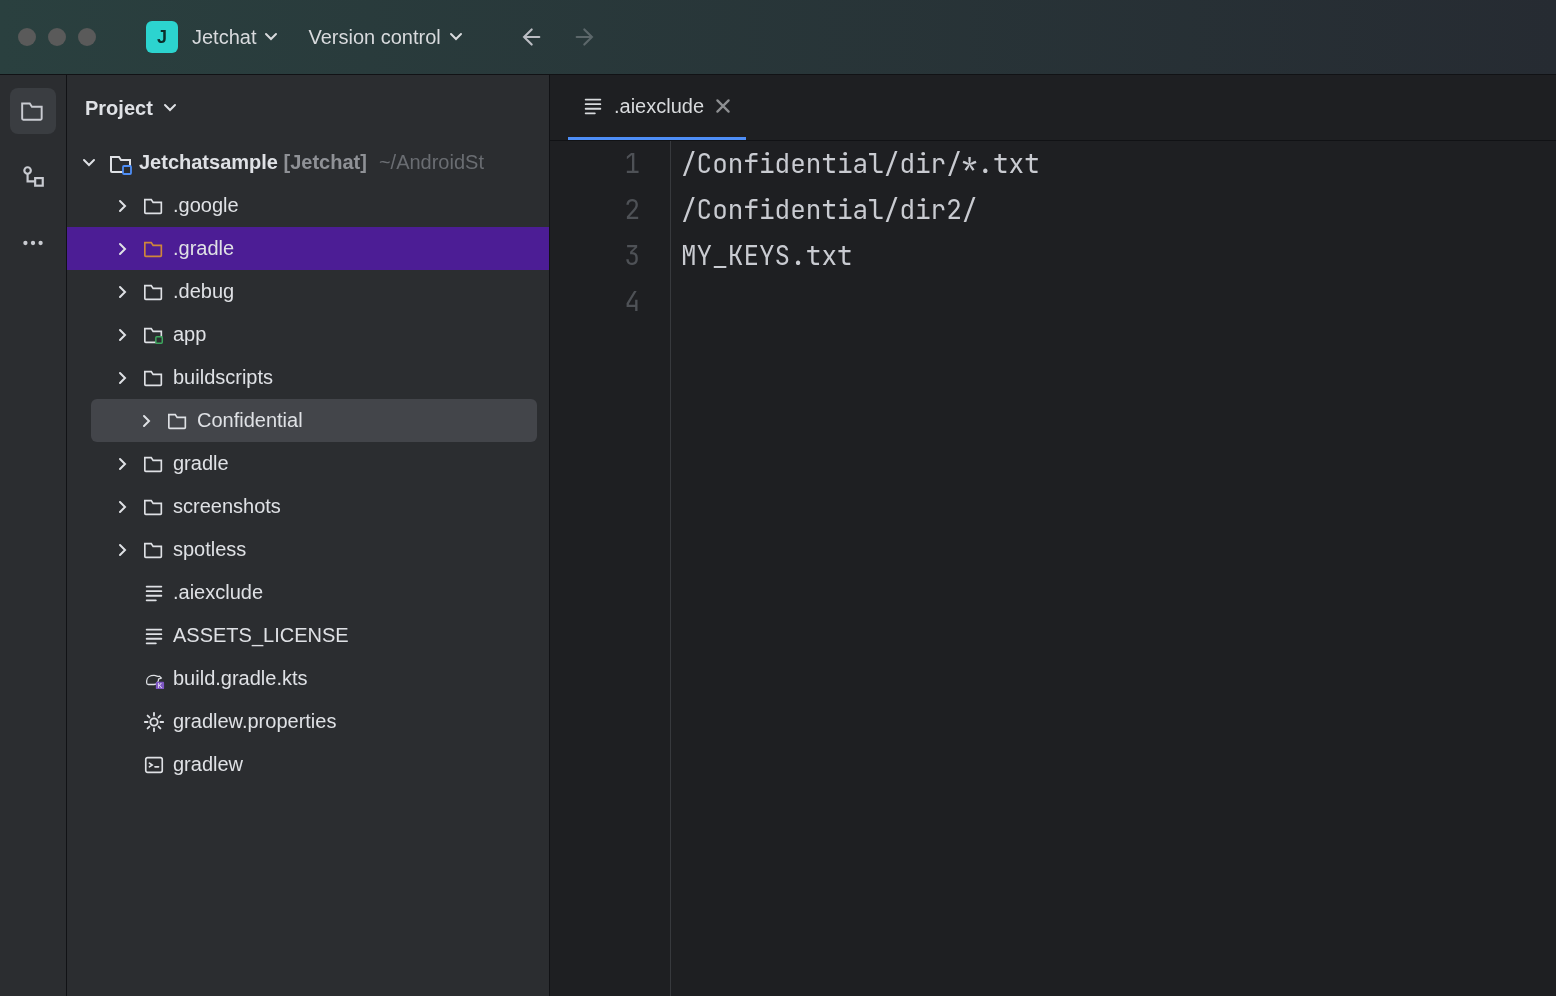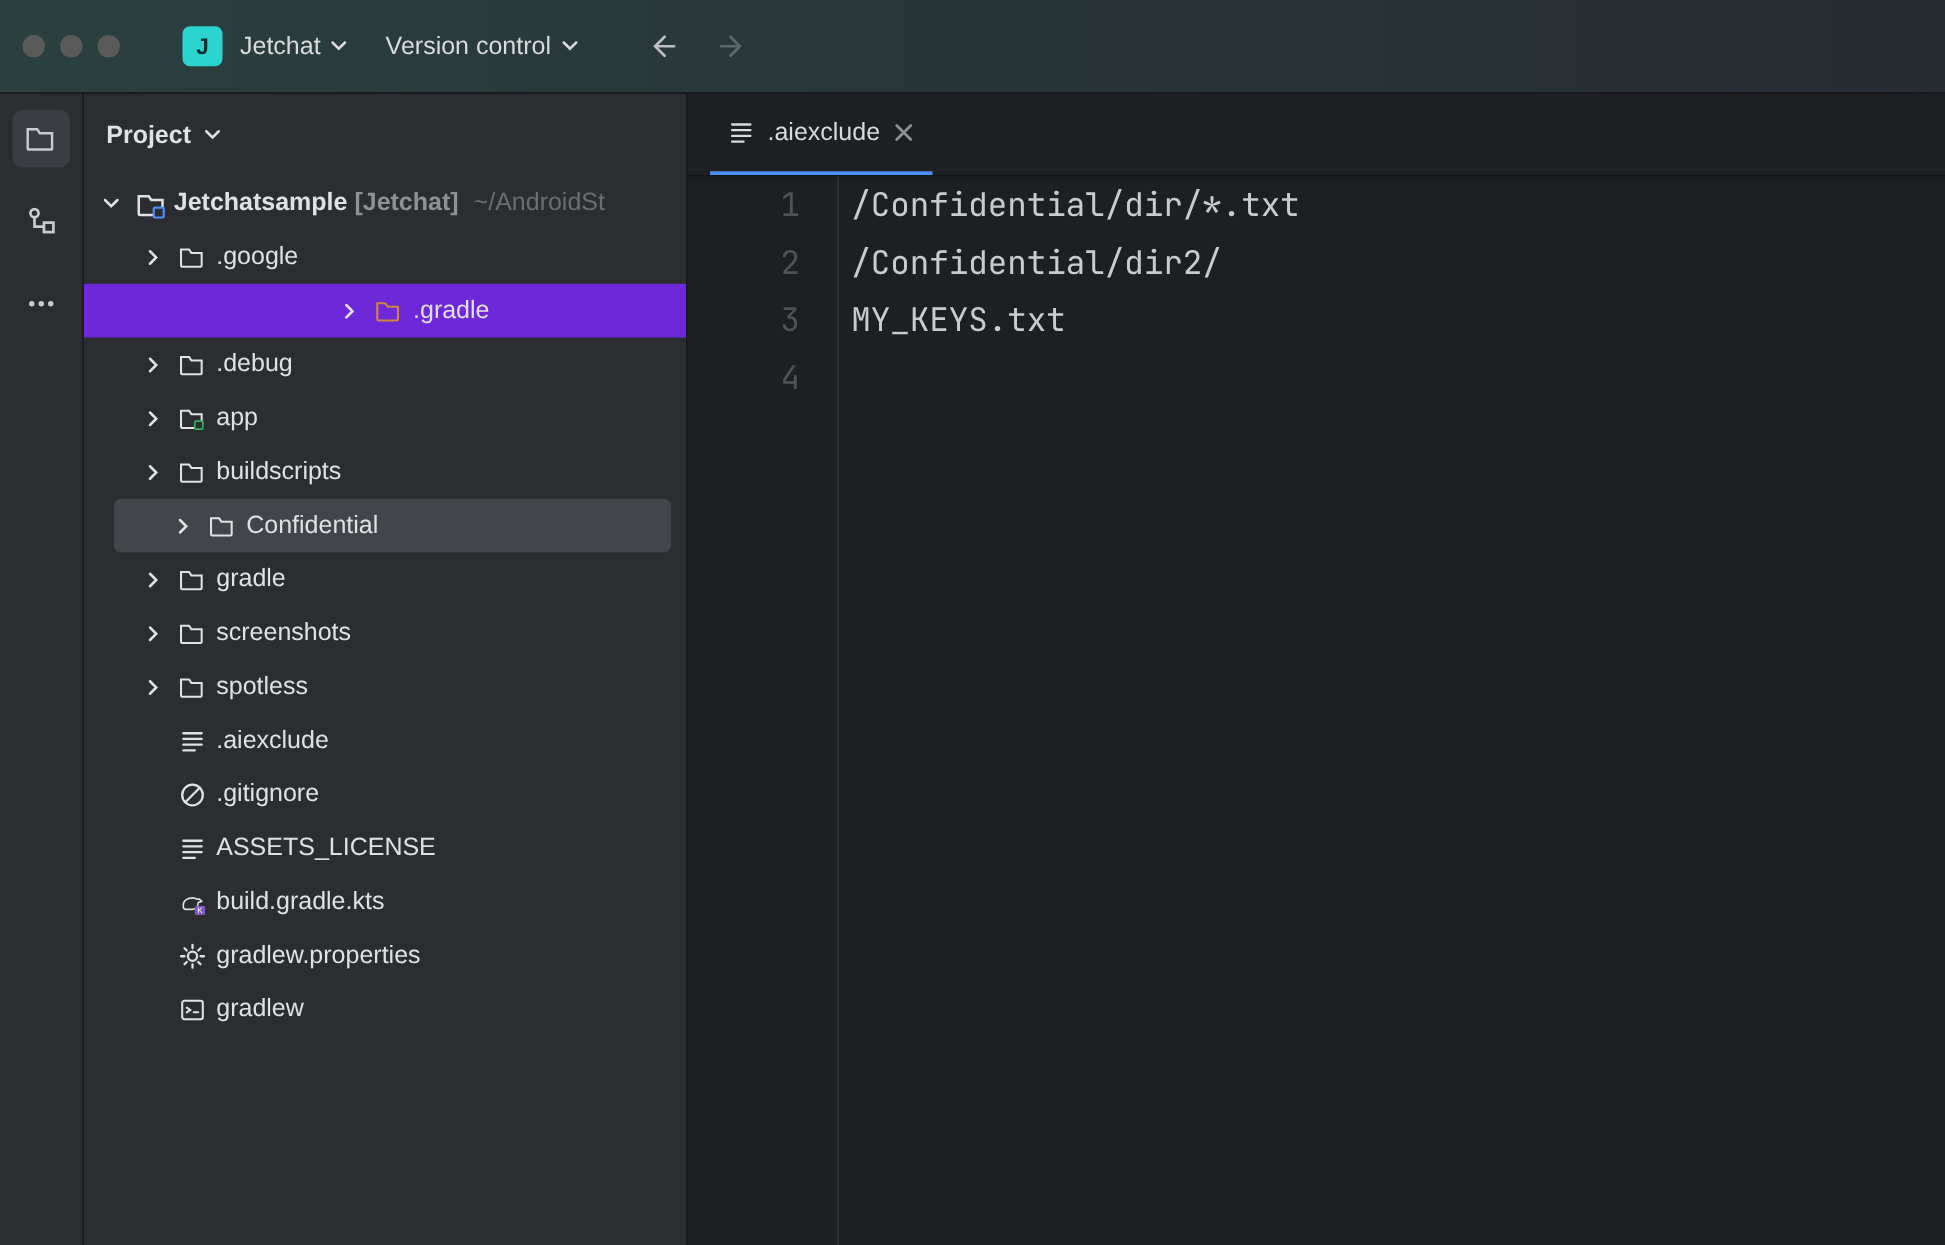--- a/index.html
+++ b/index.html
@@ -72,21 +72,21 @@
       height: 43px; padding-left: 10px; gap: 6px;
       cursor: pointer; color: #dfe1e5; white-space: nowrap;
     }
     .tree-row.depth0 { padding-left: 10px; }
     .tree-row.depth1 { padding-left: 44px; }
     .tree-row .chev-slot { width: 24px; display:flex; align-items:center; justify-content:center; }
     .tree-row .ico { width: 26px; display:flex; align-items:center; justify-content:center; }
     .tree-row .lbl { }
     .tree-row .hint { color: #6a6d72; margin-left: 6px; }
     .tree-row.selected { background: #43454a; border-radius: 6px; margin: 0 12px 0 24px; }
-    .tree-row.row-gradle { background: #6d28d9; justify-content: center; }
+    .tree-row.row-gradle { background: #4c1d95; }
     .bracket { color: #8f9196; font-weight: 700; }
 
     
     .editor-area { flex: 1; display: flex; flex-direction: column; background: #1e1f22; }
     .tabs { height: 66px; display: flex; align-items: stretch; padding: 0 18px; border-bottom: 1px solid #111215; }
     .tab {
       display: flex; align-items: center; gap: 10px; padding: 0 14px;
       border-bottom: 3px solid transparent; cursor: pointer; color: #d8dadd;
     }
     .tab.active { border-bottom-color: #4e8ef7; }
@@ -358,29 +358,20 @@
           <span class="lbl">spotless</span>
         </div>
         <div class="tree-row depth1">
           <span class="chev-slot"></span>
           <span class="ico">
             <svg width="22" height="22" viewBox="0 0 24 24">
               <use href="#ic-text"></use>
             </svg>
           </span>
           <span class="lbl">.aiexclude</span>
-        </div>
-        <div class="tree-row depth1">
-          <span class="chev-slot"></span>
-          <span class="ico">
-            <svg width="22" height="22" viewBox="0 0 24 24">
-              <use href="#ic-ignore"></use>
-            </svg>
-          </span>
-          <span class="lbl">.gitignore</span>
         </div>
         <div class="tree-row depth1">
           <span class="chev-slot"></span>
           <span class="ico">
             <svg width="22" height="22" viewBox="0 0 24 24">
               <use href="#ic-text"></use>
             </svg>
           </span>
           <span class="lbl">ASSETS_LICENSE</span>
         </div>

